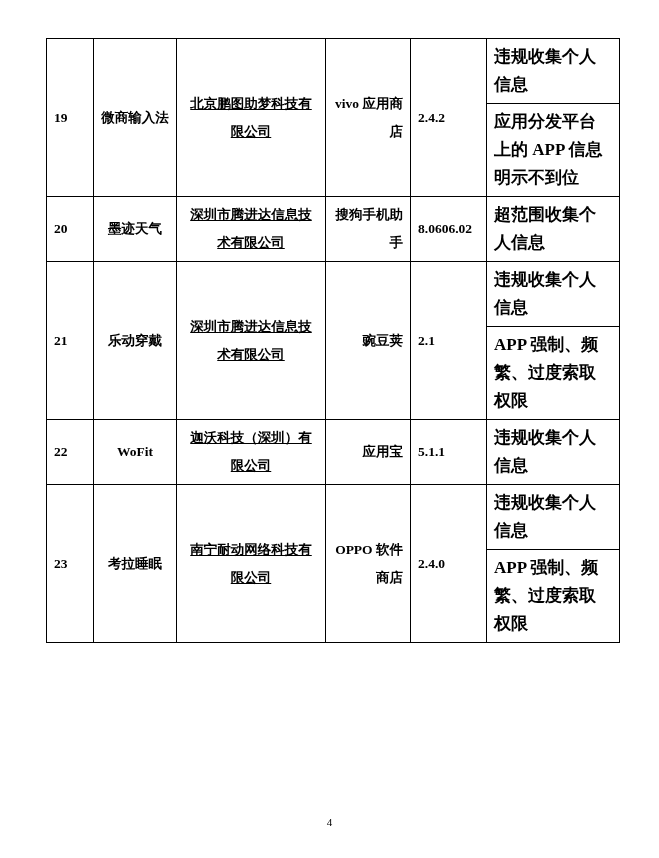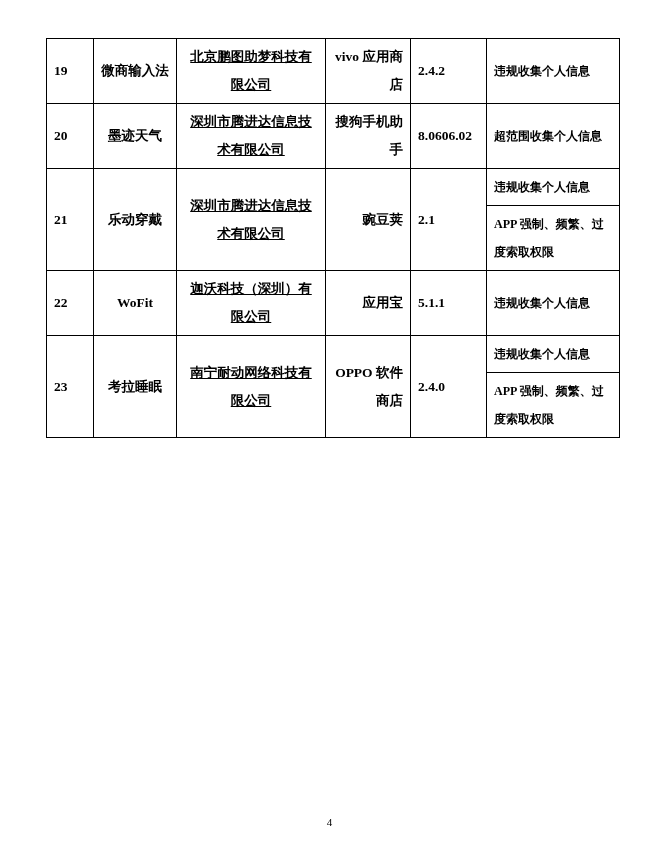--- a/index.html
+++ b/index.html
@@ -52,21 +52,21 @@
   table.issues {
     border-collapse: collapse;
     width: 100%;
     table-layout: fixed;
   }
   table.issues td {
     border: 0;
     border-bottom: 1px solid #000000;
     padding: 4px 7px;
     text-align: left;
-    font-size: 12px;
+    font-size: 17px;
     line-height: 28px;
     font-weight: bold;
     vertical-align: middle;
   }
   table.issues tr:last-child td {
     border-bottom: 0;
   }
   .page-number {
     position: absolute;
     left: 0;
@@ -101,20 +101,23 @@
         </td>
         <td class="c-ver">
           <div class="cell-pad">2.4.2</div>
         </td>
         <td class="c-issue issues-cell">
           <table class="issues">
             <tbody>
               <tr>
                   <td>违规收集个人信息</td>
                 </tr>
+              <tr>
+                  <td>应用分发平台上的 APP 信息明示不到位</td>
+                </tr>
             </tbody>
           </table>
         </td>
       </tr>
 
       <tr>
         <td class="c-idx">
           <div class="cell-pad">20</div>
         </td>
         <td class="c-name">

